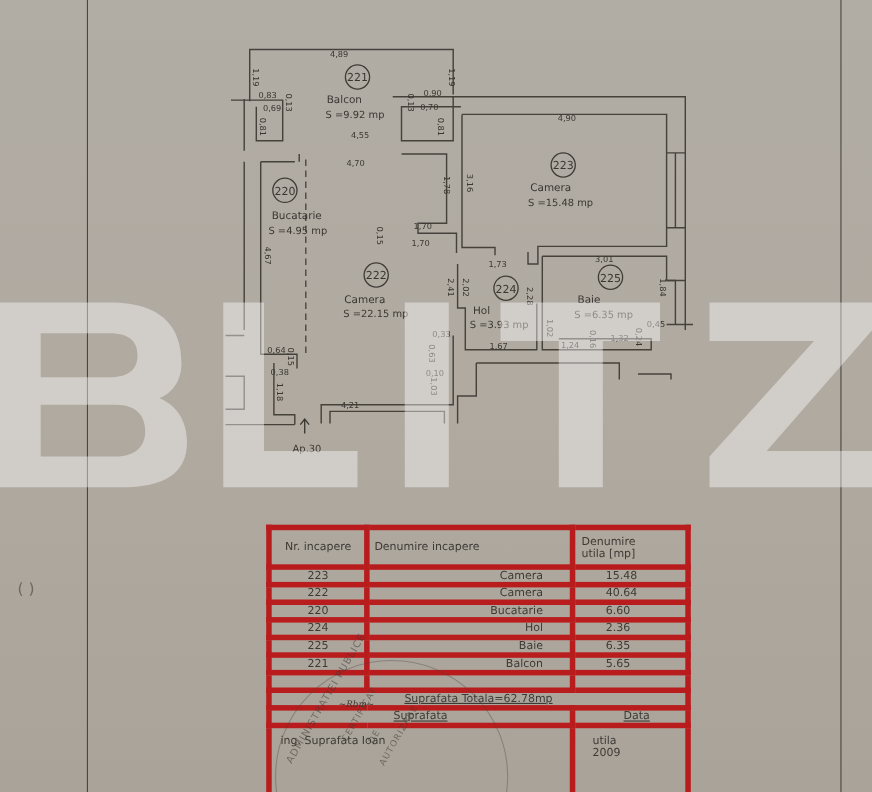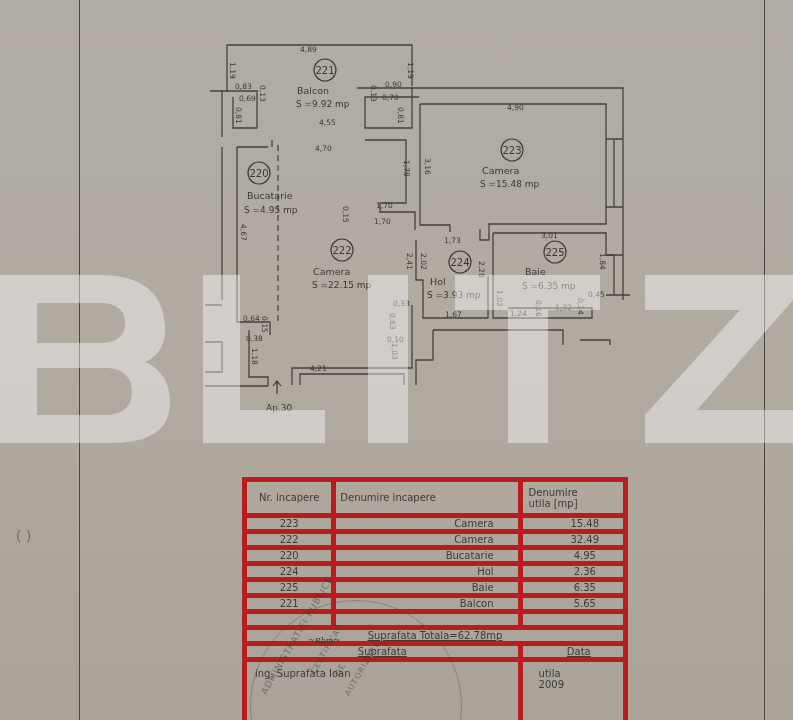--- a/index.html
+++ b/index.html
@@ -23,21 +23,21 @@
   .legend-table {
     position: absolute; left: 242px; top: 477px; width: 386px;
     border-collapse: collapse; font-size: 10px; color: #3d3a35;
   }
   .legend-table td, .legend-table th {
     border: 5px solid #b91c1c; padding: 0 4px; font-weight: normal; line-height: 11px;
   }
   .legend-table th { height: 31px; }
   .legend-table .c1 { width: 86px; text-align: center; }
   .legend-table .c2 { width: 184px; text-align: right; padding-right: 24px; }
-  .legend-table .c3 { width: 80px; text-align: center; padding-left: 28px; }
+  .legend-table .c3 { width: 80px; text-align: left; padding-left: 28px; }
   .legend-table th.c2 { text-align: left; padding-right: 4px; }
   .legend-table th.c3 { text-align: left; padding-left: 6px; }
   .legend-table tr.data td { height: 10px; font-size: 10px; }
   .legend-table tr.blank td { height: 11px; }
   .legend-table .full { text-align: center; height: 10px; }
   .legend-table .underline { text-decoration: underline; }
   .legend-table .sign-row td { height: 118px; vertical-align: top; padding-top: 6px; }
   .legend-table .date-col { width: 80px; text-align: left; padding-left: 16px; }
   .date-head { text-align: center !important; }
 
@@ -181,26 +181,26 @@
     </th>
   </tr>
   <tr class="data">
     <td class="c1">223</td>
     <td class="c2">Camera</td>
     <td class="c3">15.48</td>
   </tr>
   <tr class="data">
     <td class="c1">222</td>
     <td class="c2">Camera</td>
-    <td class="c3">32.49</td>
+    <td class="c3">40.64</td>
   </tr>
   <tr class="data">
     <td class="c1">220</td>
     <td class="c2">Bucatarie</td>
-    <td class="c3">4.95</td>
+    <td class="c3">6.60</td>
   </tr>
   <tr class="data">
     <td class="c1">224</td>
     <td class="c2">Hol</td>
     <td class="c3">2.36</td>
   </tr>
   <tr class="data">
     <td class="c1">225</td>
     <td class="c2">Baie</td>
     <td class="c3">6.35</td>

